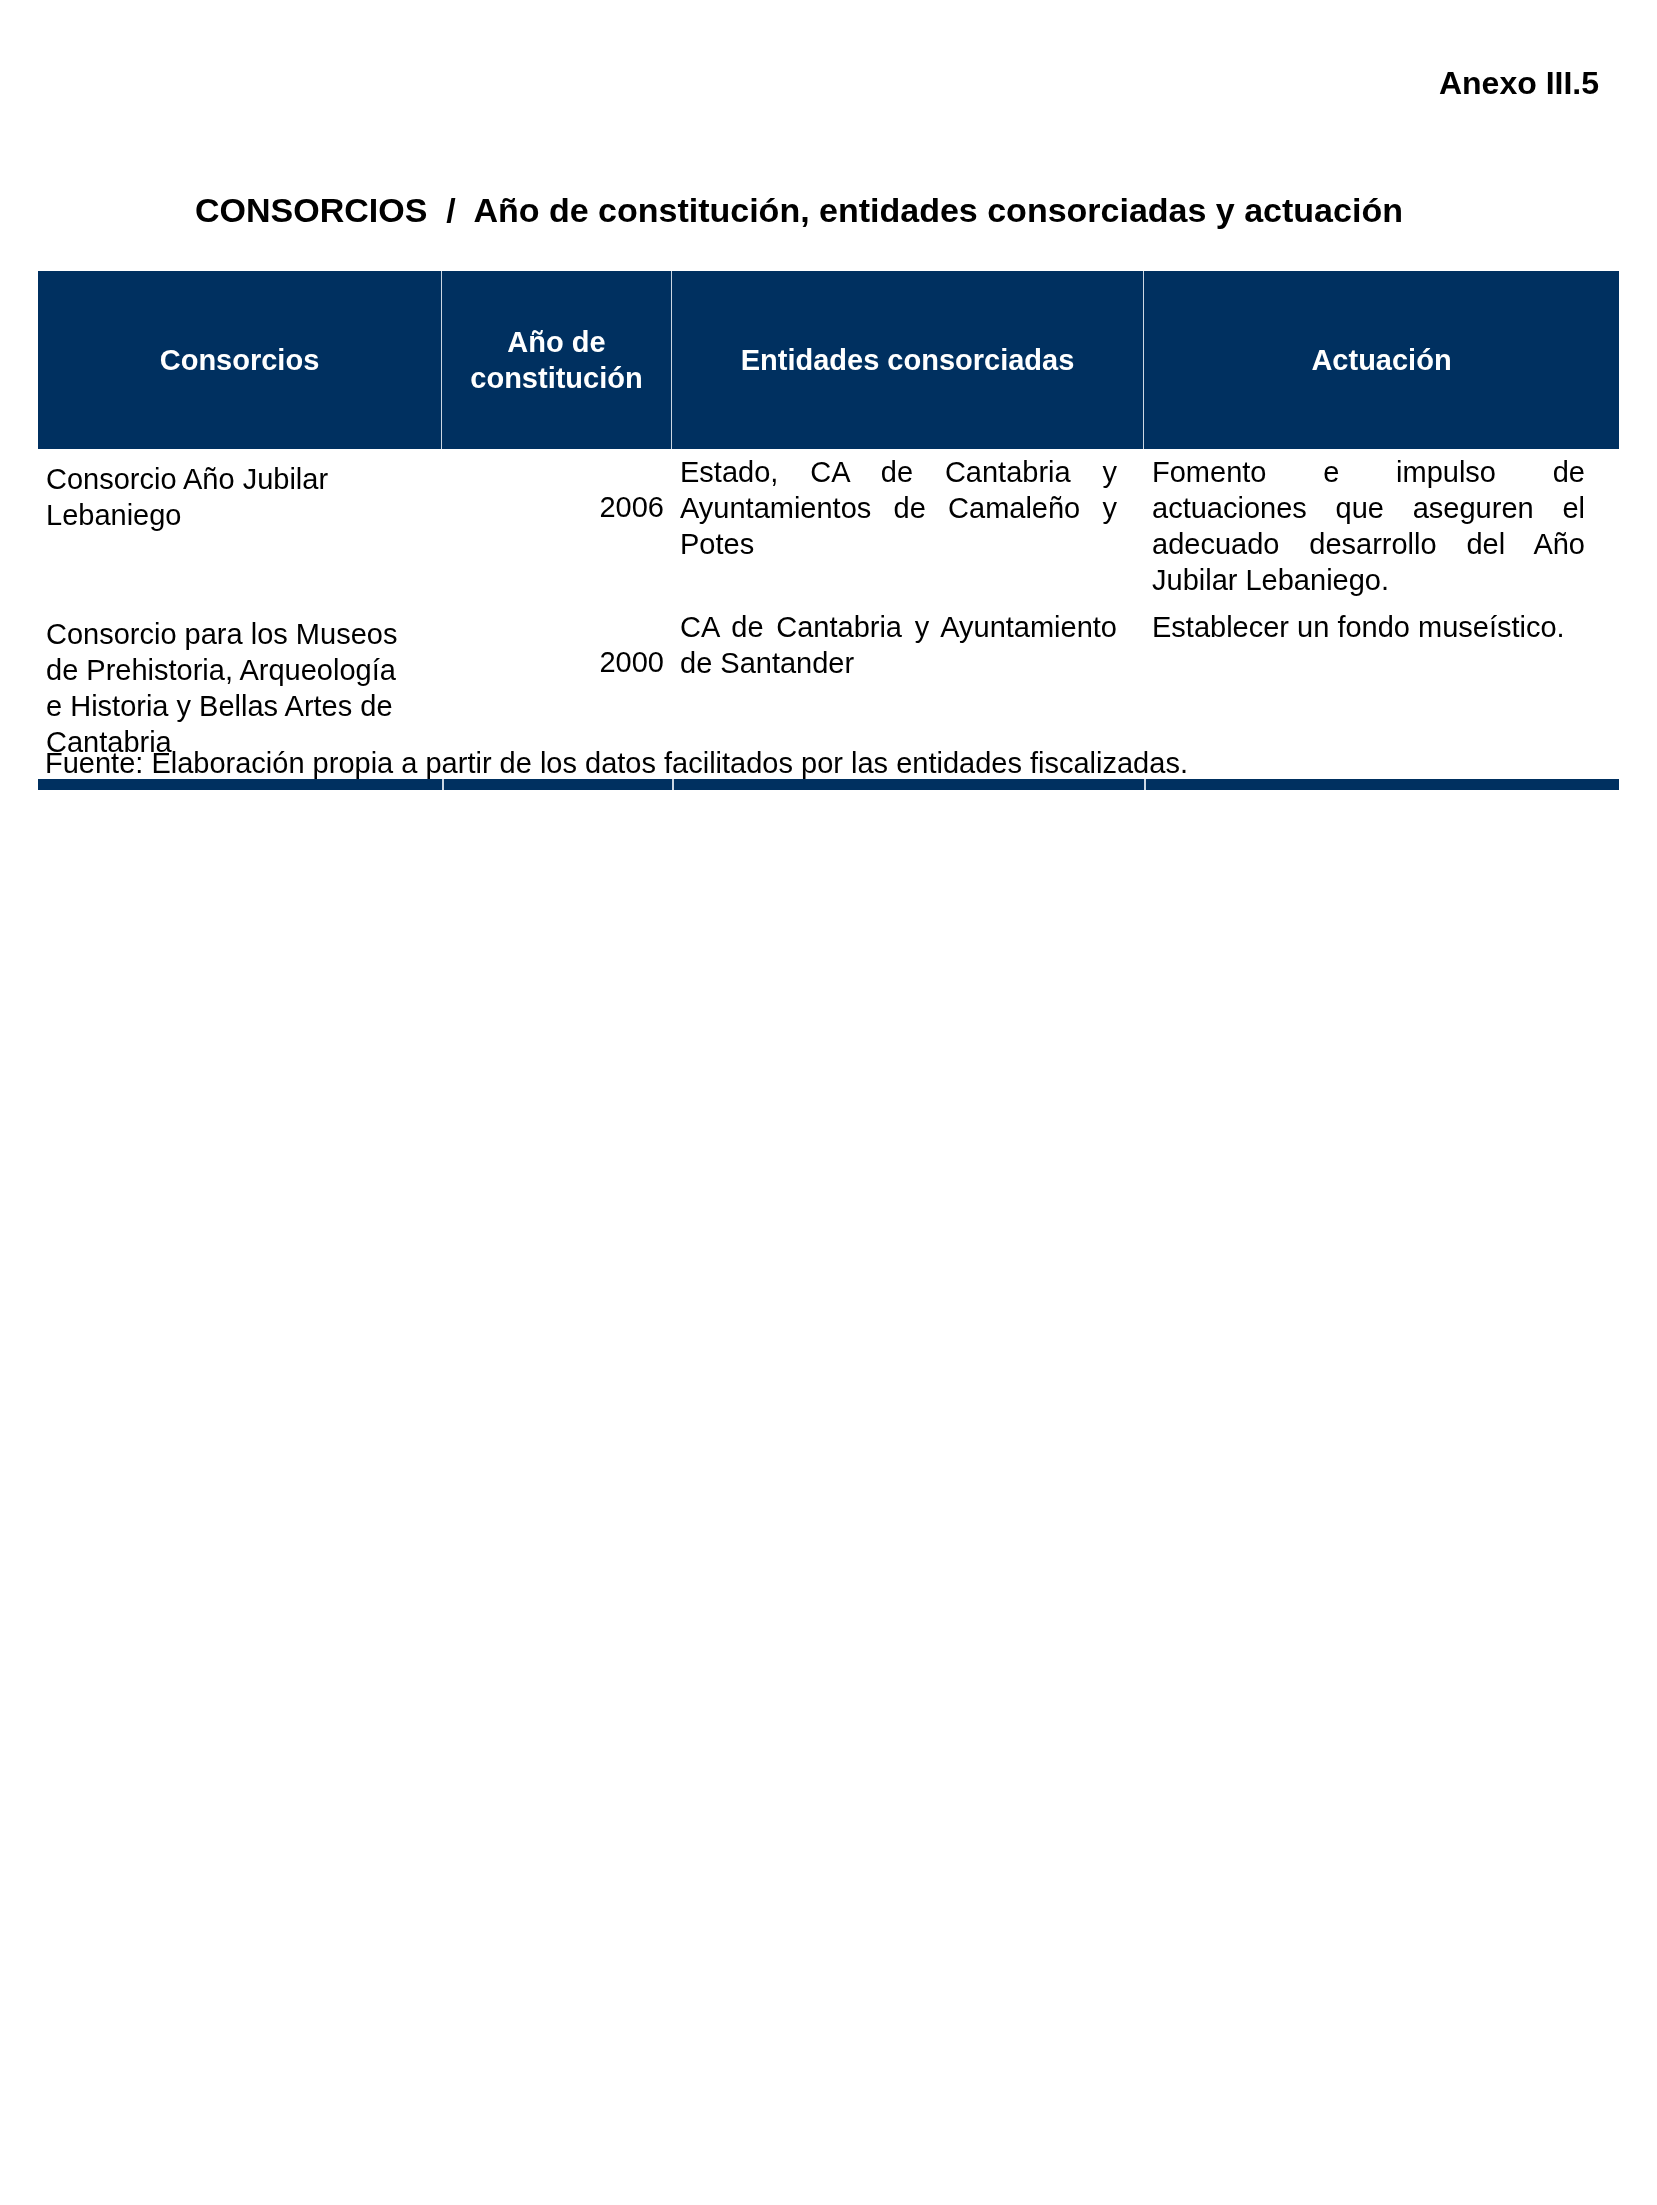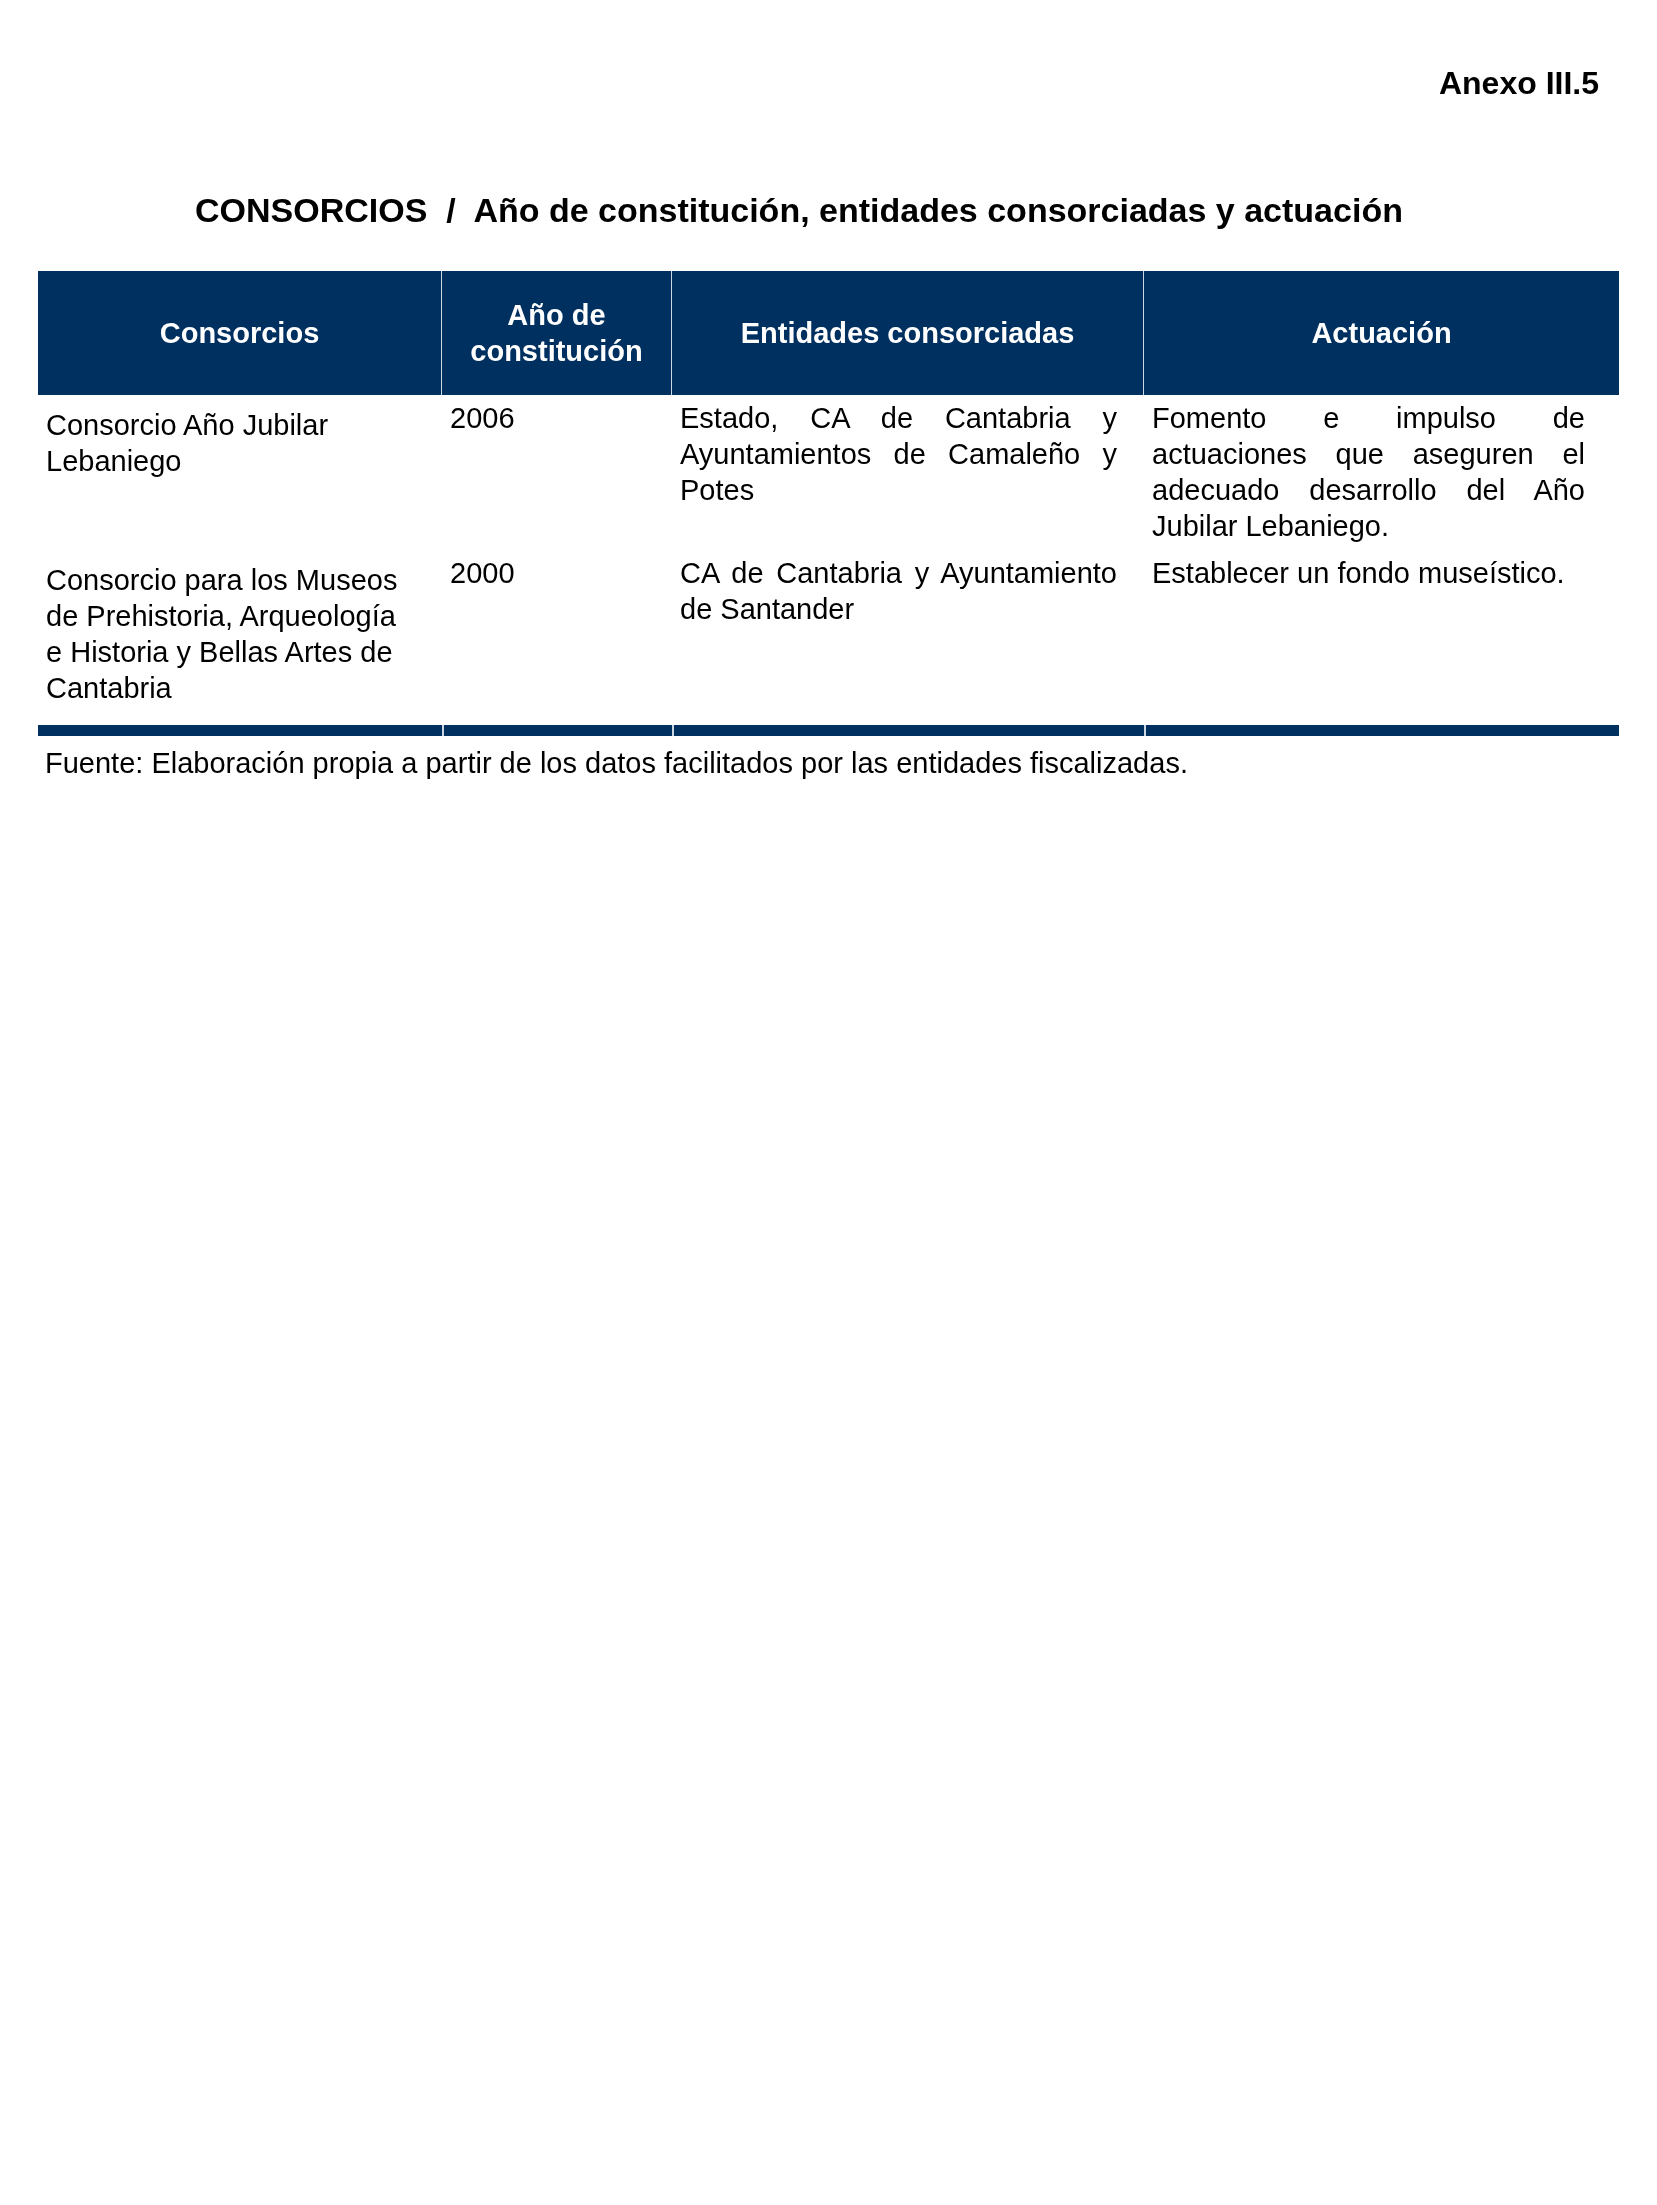--- a/index.html
+++ b/index.html
@@ -42,21 +42,21 @@
     top: 271px;
     width: 1581px;
   }
   .grid-row {
     display: grid;
     grid-template-columns: 404px 230px 472px 475px;
   }
   .thead {
     background: #003060;
     color: #ffffff;
-    height: 124px;
+    height: 178px;
   }
   .th {
     position: relative;
     display: flex;
     align-items: center;
     justify-content: center;
     text-align: center;
     font-weight: bold;
     font-size: 29px;
     line-height: 36px;
@@ -73,22 +73,23 @@
   .cell {
     font-size: 29px;
     line-height: 36px;
   }
   .cell-consorcio {
     padding: 0 34px 0 8px;
     text-align: left;
     margin-top: 7px;
   }
   .cell-anio {
-    text-align: left;
+    text-align: right;
     padding: 0 8px;
+    margin-top: 35px;
   }
   .cell-entidades {
     padding: 0 27px 0 8px;
     text-align: justify;
   }
   .cell-actuacion {
     padding: 0 34px 0 8px;
     text-align: justify;
   }
   .bottom-bar {

